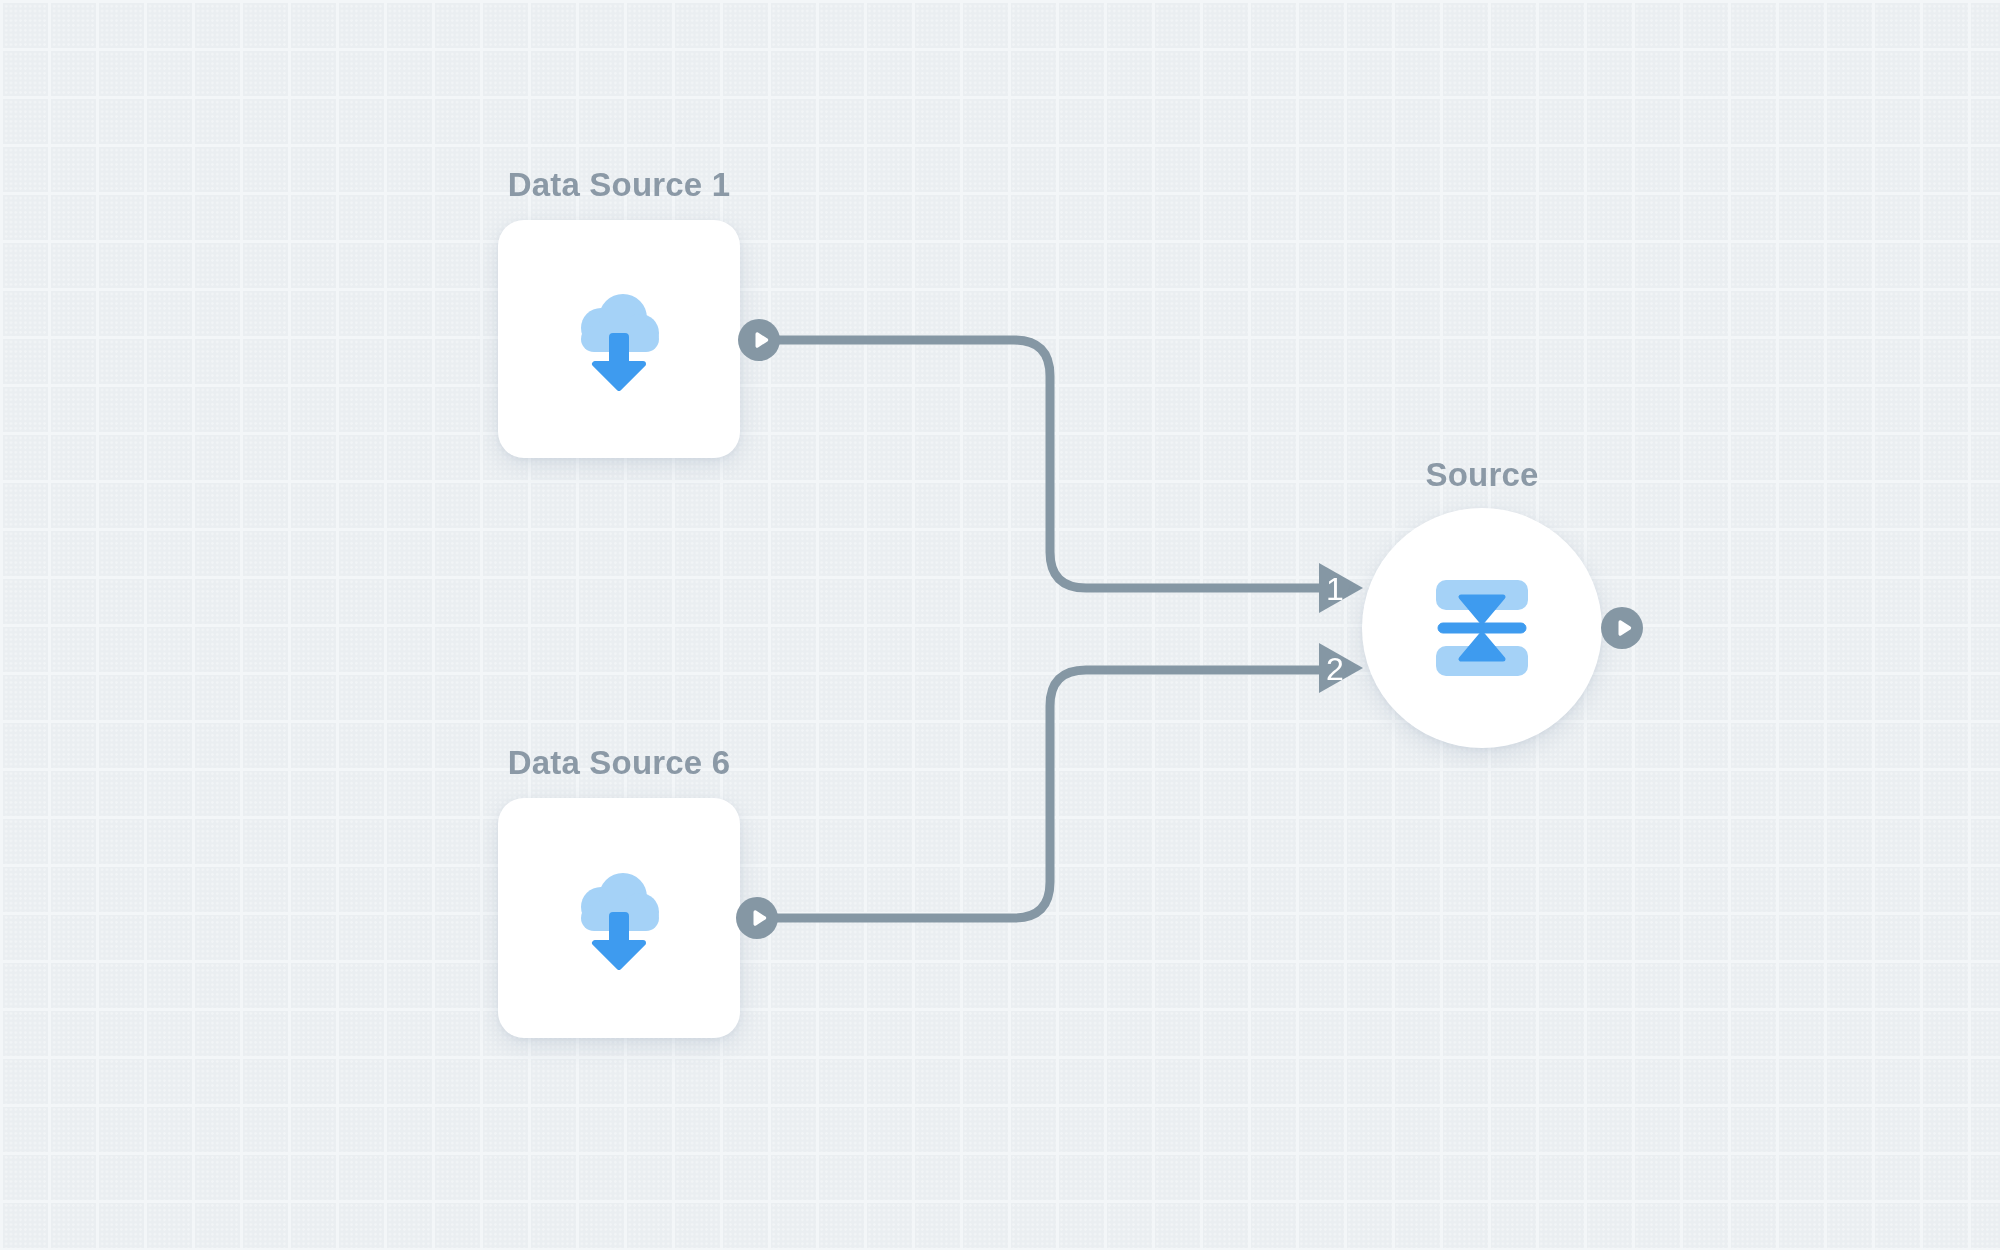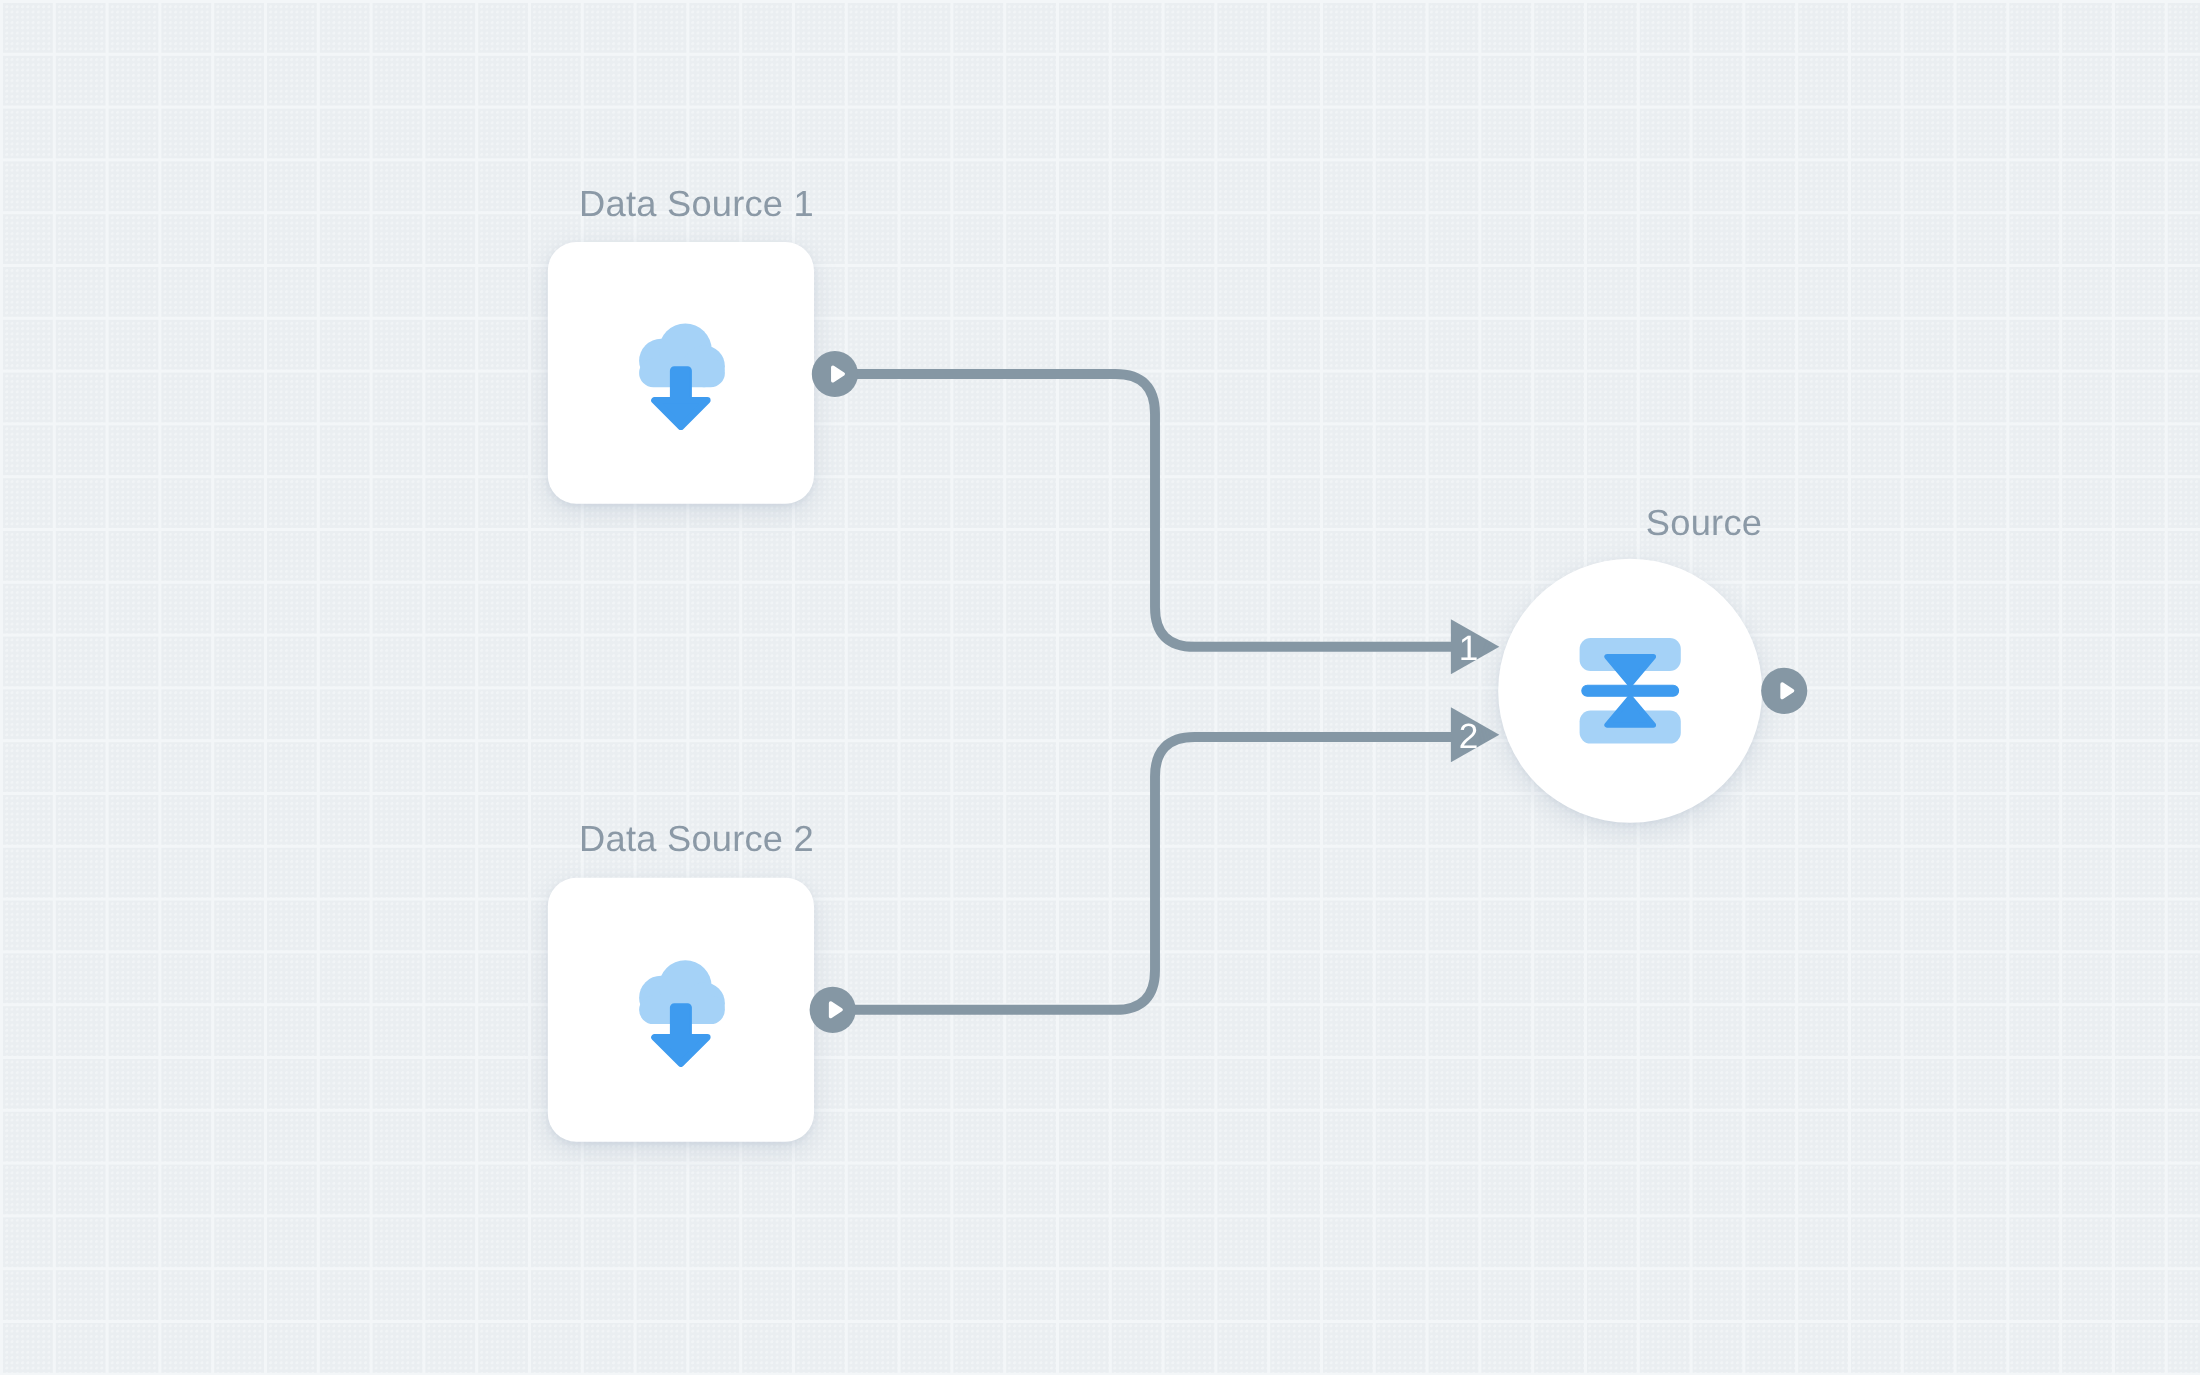--- a/index.html
+++ b/index.html
@@ -54,22 +54,22 @@
     justify-content: center;
   }
   .node-card.circle {
     border-radius: 50%;
   }
   .node-label {
     position: absolute;
     color: #8b99a6;
     font-size: 33px;
     line-height: 38px;
-    text-align: right;
-    font-weight: 400;
+    text-align: center;
+    font-weight: 700;
     letter-spacing: 0.2px;
     white-space: nowrap;
   }
   .port {
     position: absolute;
     width: 42px;
     height: 42px;
     border-radius: 50%;
     background: #8597a4;
     display: flex;
@@ -111,21 +111,21 @@
       </g>
     </svg>
   </div>
 
   <div class="port" style="left:738px; top:319px;">
     <svg width="22" height="22" viewBox="0 0 20 20">
       <path d="M6.5 4.5 L15 10 L6.5 15.5 Z" fill="#ffffff" stroke="#ffffff" stroke-width="3" stroke-linejoin="round"></path>
     </svg>
   </div>
 
-  <div class="node-label" style="left:498px; top:744px; width:242px;">Data Source 2</div>
+  <div class="node-label" style="left:498px; top:744px; width:242px;">Data Source 6</div>
 
   <div class="node-card" style="left:498px; top:798px; width:242px; height:240px;">
     <svg width="84" height="103" viewBox="0 0 84 103">
       <g fill="#a5d2f7">
         <circle cx="24" cy="40" r="20"></circle>
         <circle cx="46" cy="30" r="24"></circle>
         <circle cx="63" cy="45" r="19"></circle>
         <rect x="4" y="38" width="78" height="26" rx="13"></rect>
       </g>
       <g fill="#3e9bef" stroke="#3e9bef" stroke-linejoin="round">

